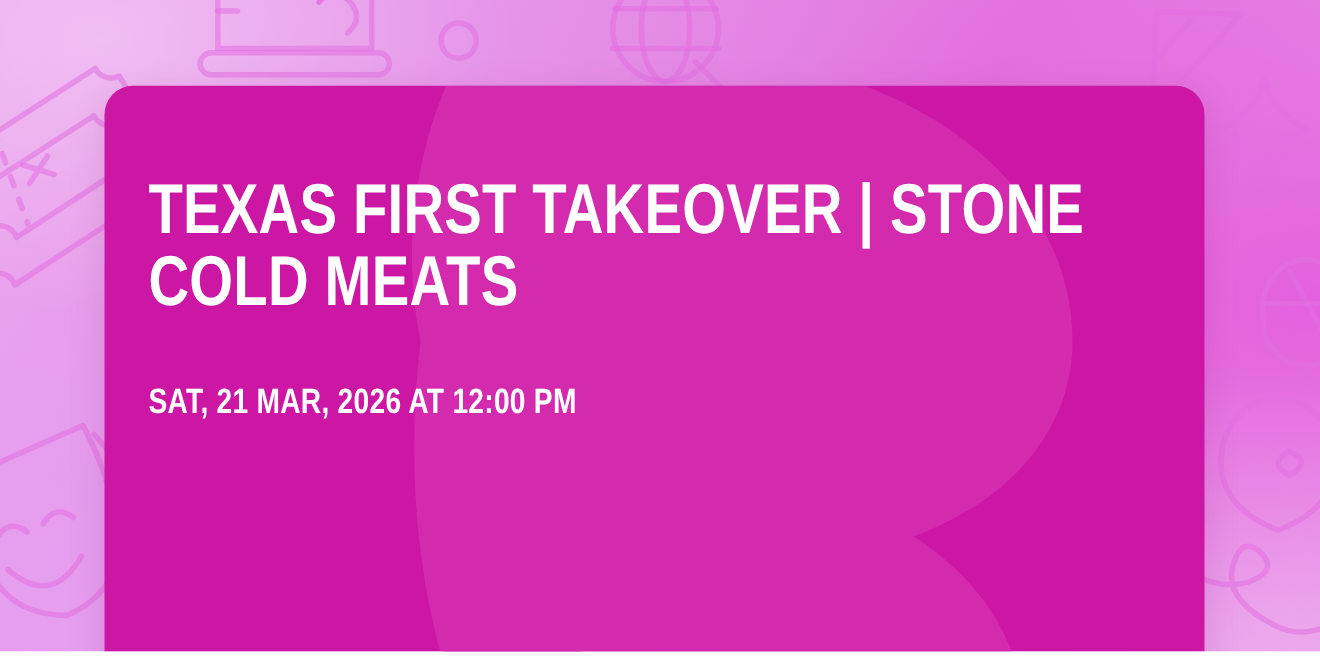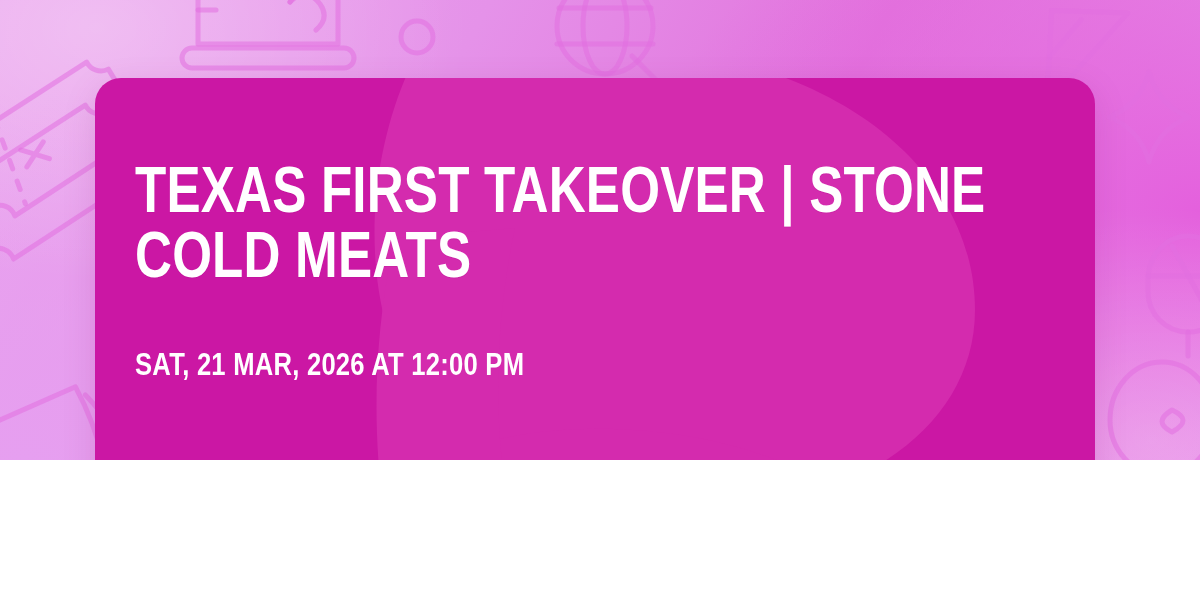--- a/index.html
+++ b/index.html
@@ -6,21 +6,21 @@
   * { margin:0; padding:0; box-sizing:border-box; }
 
   html, body {
     width:1200px; height:600px;
     overflow:hidden;
     font-family:"Liberation Sans", sans-serif;
   }
 
   #stage {
     position:relative;
-    width:1200px; height:460px;
+    width:1200px; height:592px;
     overflow:hidden;
     background:#e79ce9;
   }
 
   
   .bg-base {
     position:absolute; inset:0;
     background:
       radial-gradient(ellipse 900px 620px at 100% 46%, #e460dd 0%, rgba(228,96,221,0) 62%),
       radial-gradient(ellipse 760px 560px at 2% 100%, #e69ff0 0%, rgba(230,159,240,0) 66%),

